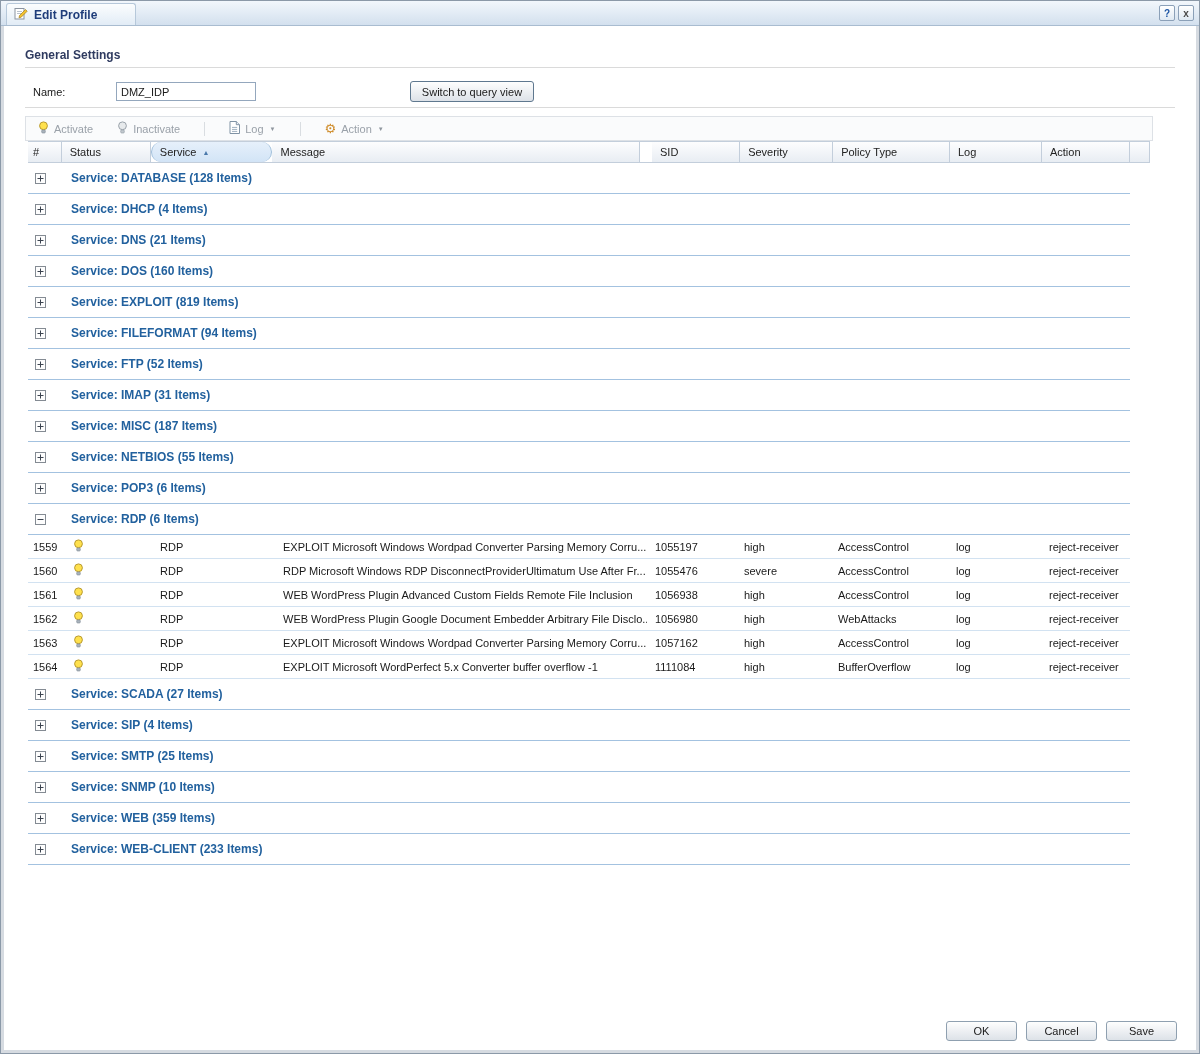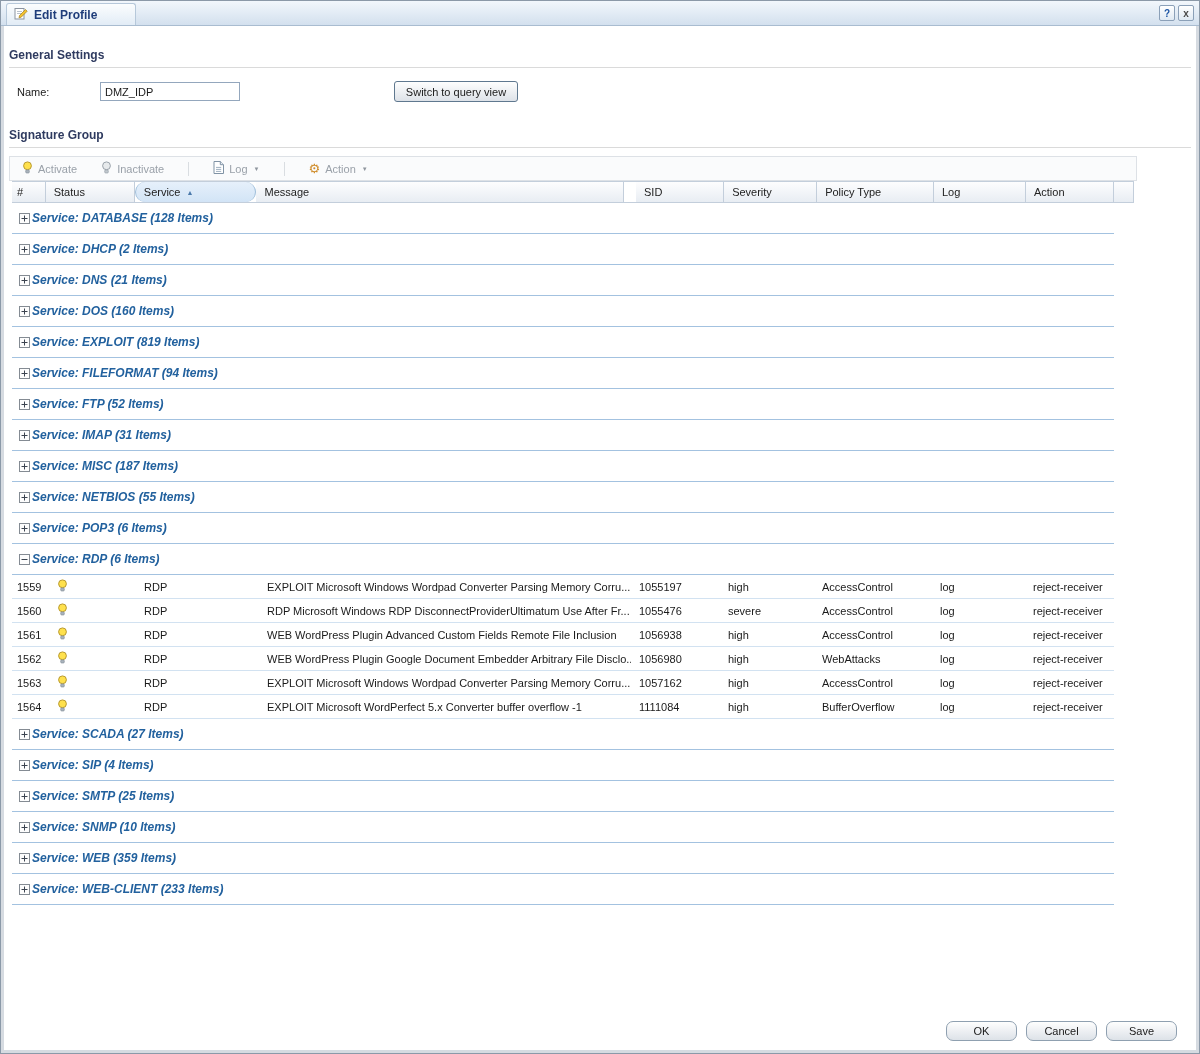--- a/index.html
+++ b/index.html
@@ -18,21 +18,21 @@
                border:1px solid #b6c8da; border-bottom:none; border-radius:3px 3px 0 0; }
   .title-text { font-size:12px; font-weight:bold; color:#1f3d7a; white-space:nowrap; }
   .titlebar-buttons { position:absolute; right:5px; top:4px; display:flex; gap:3px; }
   .tb-btn { width:16px; height:16px; font-size:10px; font-weight:bold; border:1px solid #8ba0b8;
             background:linear-gradient(#ffffff,#dfe9f3); border-radius:2px; cursor:pointer;
             line-height:13px; text-align:center; padding:0; font-family:inherit; }
   .tb-btn.help { color:#1d56a5; }
   .tb-btn.close { color:#4a4a4a; }
 
   
-  .content { padding:0 8px; }
+  .content { padding:0 24px; }
   .section-title { font-size:12px; font-weight:bold; color:#2f3b60; margin-top:22px; }
   .section-title.sig { margin-top:26px; }
   .hr { border-top:1px solid #dadada; margin-top:5px; }
 
   .name-row { display:flex; align-items:center; margin-top:13px; height:21px; }
   .name-label { font-size:11px; color:#1a1a1a; margin-left:8px; width:83px; }
   .name-input { width:140px; height:19px; border:1px solid #94a7bd; font-size:11px;
                 padding:0 4px; font-family:inherit; color:#1a1a1a; }
   .btn { font-family:inherit; font-size:11px; color:#1a1a1a;
          background:linear-gradient(#fefefe,#dde2e8); border:1px solid #8fa0b0;
@@ -56,31 +56,31 @@
   .th.c0 { padding:0 5px; }
   .th.sorted { background:linear-gradient(#e6f0fb,#d2e4f6);
                border-left:1px solid #9fbeda; border-right-color:#9fbeda;border-radius:10px; }
   .th.filler { width:20px; cursor:default; }
   .sort-arrow { font-size:7px; color:#4a79ab; margin-left:6px; }
 
   .grid-body { margin-left:3px; }
   .group-row { width:1102px; height:31px; display:flex; align-items:center;
                padding-left:7px; border-bottom:1px solid #a3c2e0; background:#fff; }
   .expander { width:11px; height:11px; display:inline-flex; cursor:pointer; }
-  .group-label { margin-left:2px; font-size:12px; font-weight:bold; color:#22619e; white-space:nowrap;font-style:italic; }
+  .group-label { margin-left:25px; font-size:12px; font-weight:bold; color:#22619e; white-space:nowrap; }
   .data-row { width:1102px; height:24px; display:flex; align-items:center;
               border-bottom:1px solid #d2e2f1; background:#fff; }
   .cell { height:100%; display:flex; align-items:center; padding:0 8px;
           overflow:hidden; white-space:nowrap; font-size:11px; color:#1a1a1a; }
   .cell.c0 { padding:0 5px; }
   .status-cell { padding-left:11px; }
 
   
   .footer { position:absolute; right:22px; bottom:12px; display:flex; gap:9px; }
-  .footer-btn { width:71px; height:20px;border-radius:7px; }
+  .footer-btn { width:71px; height:20px; }
 </style>
 </head>
 <body>
 
 <div class="dialog">
 
   <div class="titlebar">
     <div class="title-tab">
       <span class="edit-icon">
         <svg width="14" height="14" viewBox="0 0 14 14">
@@ -102,21 +102,20 @@
 
     <div class="section-title">General Settings</div>
     <div class="hr"></div>
 
     <div class="name-row">
       <label class="name-label">Name:</label>
       <input class="name-input" type="text" value="DMZ_IDP" style="">
       <button class="btn switch-btn">Switch to query view</button>
     </div>
 
-    <div class="section-title sig">Signature Group</div>
     <div class="hr"></div>
 
     <div class="panel">
       <div class="toolbar" id="toolbar">
           <div class="tool-item">
             <span><svg width="11" height="13" viewBox="0 0 11 13">
                 <circle cx="5.5" cy="4.8" r="3.9" fill="#ffe14d" stroke="#b99a2f"></circle>
                 <rect x="3.7" y="8.9" width="3.6" height="3.1" rx="1" fill="#aab4bd" stroke="#7d8893" stroke-width="0.6"></rect>
               </svg></span>
             <span class="tool-label">Activate</span>
@@ -190,21 +189,21 @@
             <span class="group-label">Service: DATABASE (128 Items)</span>
           </div>
           <div class="group-row">
             <span class="expander">
               <svg width="11" height="11">
                 <rect x="0.5" y="0.5" width="10" height="10" fill="#fdfdfd" stroke="#848b93"></rect>
                 <line x1="2.5" y1="5.5" x2="8.5" y2="5.5" stroke="#3c4450"></line>
                 <line x1="5.5" y1="2.5" x2="5.5" y2="8.5" stroke="#3c4450"></line>
               </svg>
             </span>
-            <span class="group-label">Service: DHCP (2 Items)</span>
+            <span class="group-label">Service: DHCP (4 Items)</span>
           </div>
           <div class="group-row">
             <span class="expander">
               <svg width="11" height="11">
                 <rect x="0.5" y="0.5" width="10" height="10" fill="#fdfdfd" stroke="#848b93"></rect>
                 <line x1="2.5" y1="5.5" x2="8.5" y2="5.5" stroke="#3c4450"></line>
                 <line x1="5.5" y1="2.5" x2="5.5" y2="8.5" stroke="#3c4450"></line>
               </svg>
             </span>
             <span class="group-label">Service: DNS (21 Items)</span>

